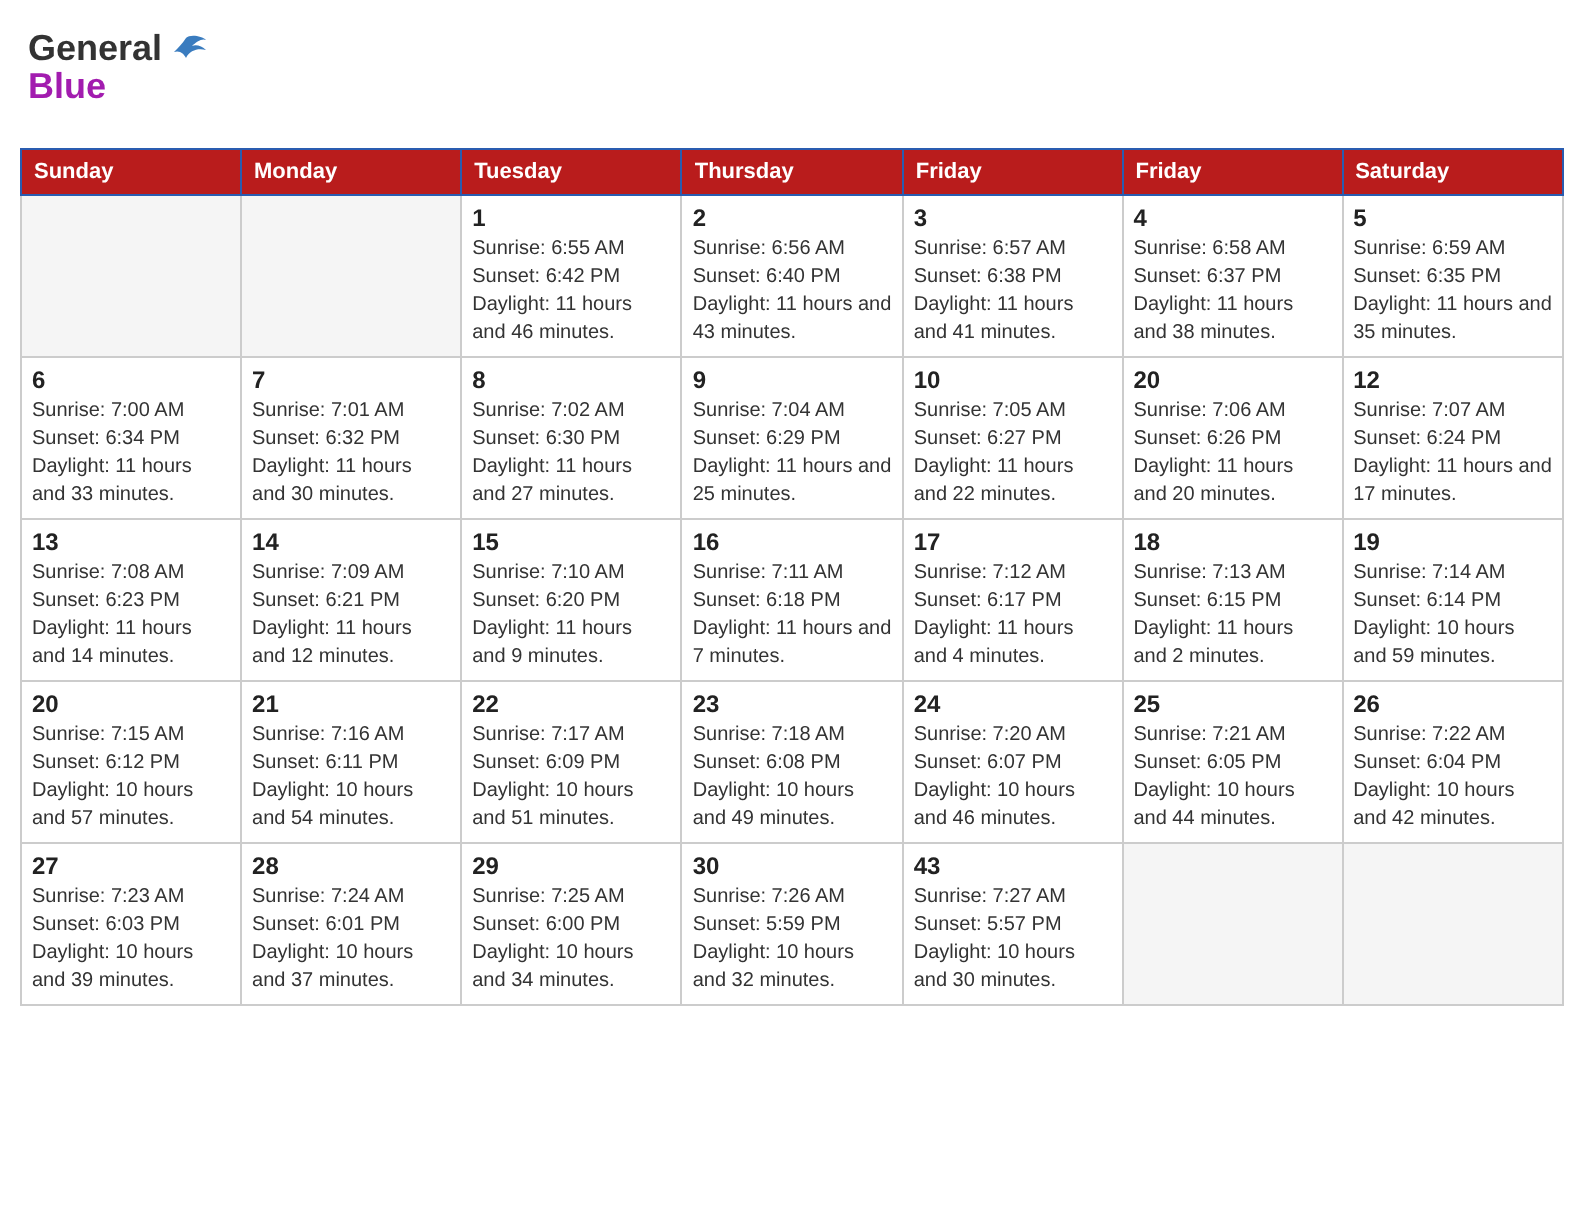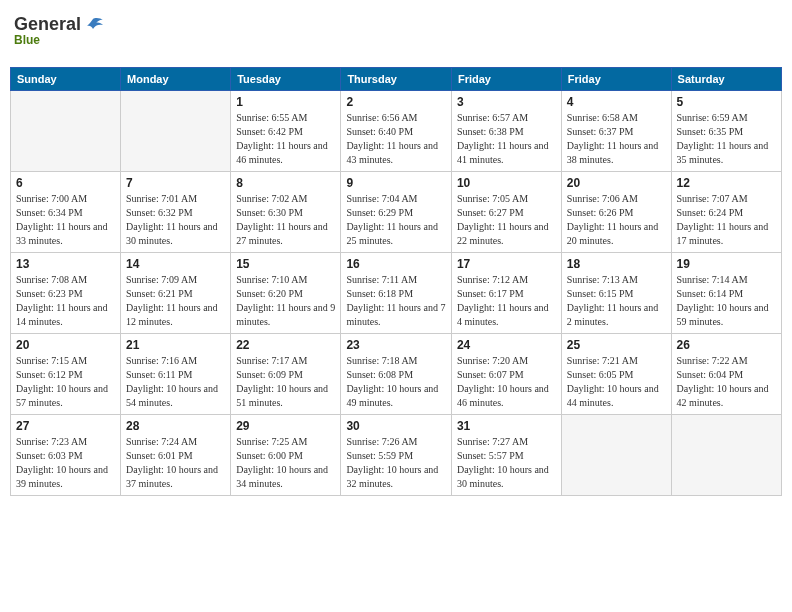--- a/index.html
+++ b/index.html
@@ -38,21 +38,21 @@
       font-size: 14px;
       color: #555;
       font-weight: normal;
     }
     .calendar {
       width: 100%;
       border-collapse: collapse;
       font-size: 10.5px;
     }
     .calendar th {
-      background: #0369a1;
+      background: #b91c1c;
       color: #fff;
       text-align: left;
       padding: 5px 6px;
       font-size: 11px;
       font-weight: bold;
       border: 1px solid #2a5cb0;
     }
     .calendar td {
       border: 1px solid #ccc;
       vertical-align: top;
@@ -67,35 +67,34 @@
     .day-num {
       font-weight: bold;
       font-size: 12px;
       margin-bottom: 2px;
       color: #222;
     }
     .day-info {
       color: #333;
       font-size: 10px;
       line-height: 1.4;
-      font-family: Liberation Serif, serif;
     }
   </style>
 </head>
 <body>
 
 <div class="header">
   <div class="logo">
     <div style="display:flex;align-items:center;">
       <span class="logo-general" style="font-size:18px;font-weight:bold;color:#333;">General</span>
       <svg width="20" height="16" viewBox="0 0 20 16" style="margin-left:2px;">
         <path d="M10 2 C12 0, 18 1, 20 3 C18 2, 15 4, 13 6 C15 5, 18 6, 20 8 C16 7, 12 8, 10 12 C9 10, 7 8, 4 9 C6 7, 8 5, 10 2Z" fill="#3a7cbf"></path>
       </svg>
     </div>
-    <span class="logo-blue" style="font-size:12px;font-weight:bold;color:#4d7c0f;margin-top:-2px;">Blue</span>
+    <span class="logo-blue" style="font-size:18px;font-weight:bold;color:#a21caf;margin-top:-2px;">Blue</span>
   </div>
   <div class="title-block">
     <h1></h1>
     <h2></h2>
   </div>
 </div>
 
 <table class="calendar">
   <thead>
     <tr>
@@ -234,20 +233,20 @@
         </td>
         <td>
           <div class="day-num">29</div>
           <div class="day-info">Sunrise: 7:25 AM<br>Sunset: 6:00 PM<br>Daylight: 10 hours and 34 minutes.</div>
         </td>
         <td>
           <div class="day-num">30</div>
           <div class="day-info">Sunrise: 7:26 AM<br>Sunset: 5:59 PM<br>Daylight: 10 hours and 32 minutes.</div>
         </td>
         <td>
-          <div class="day-num">31</div>
+          <div class="day-num">43</div>
           <div class="day-info">Sunrise: 7:27 AM<br>Sunset: 5:57 PM<br>Daylight: 10 hours and 30 minutes.</div>
         </td>
         <td class="empty"></td>
         <td class="empty"></td>
       </tr>
     </tbody>
 </table>
 
 </body></html>

